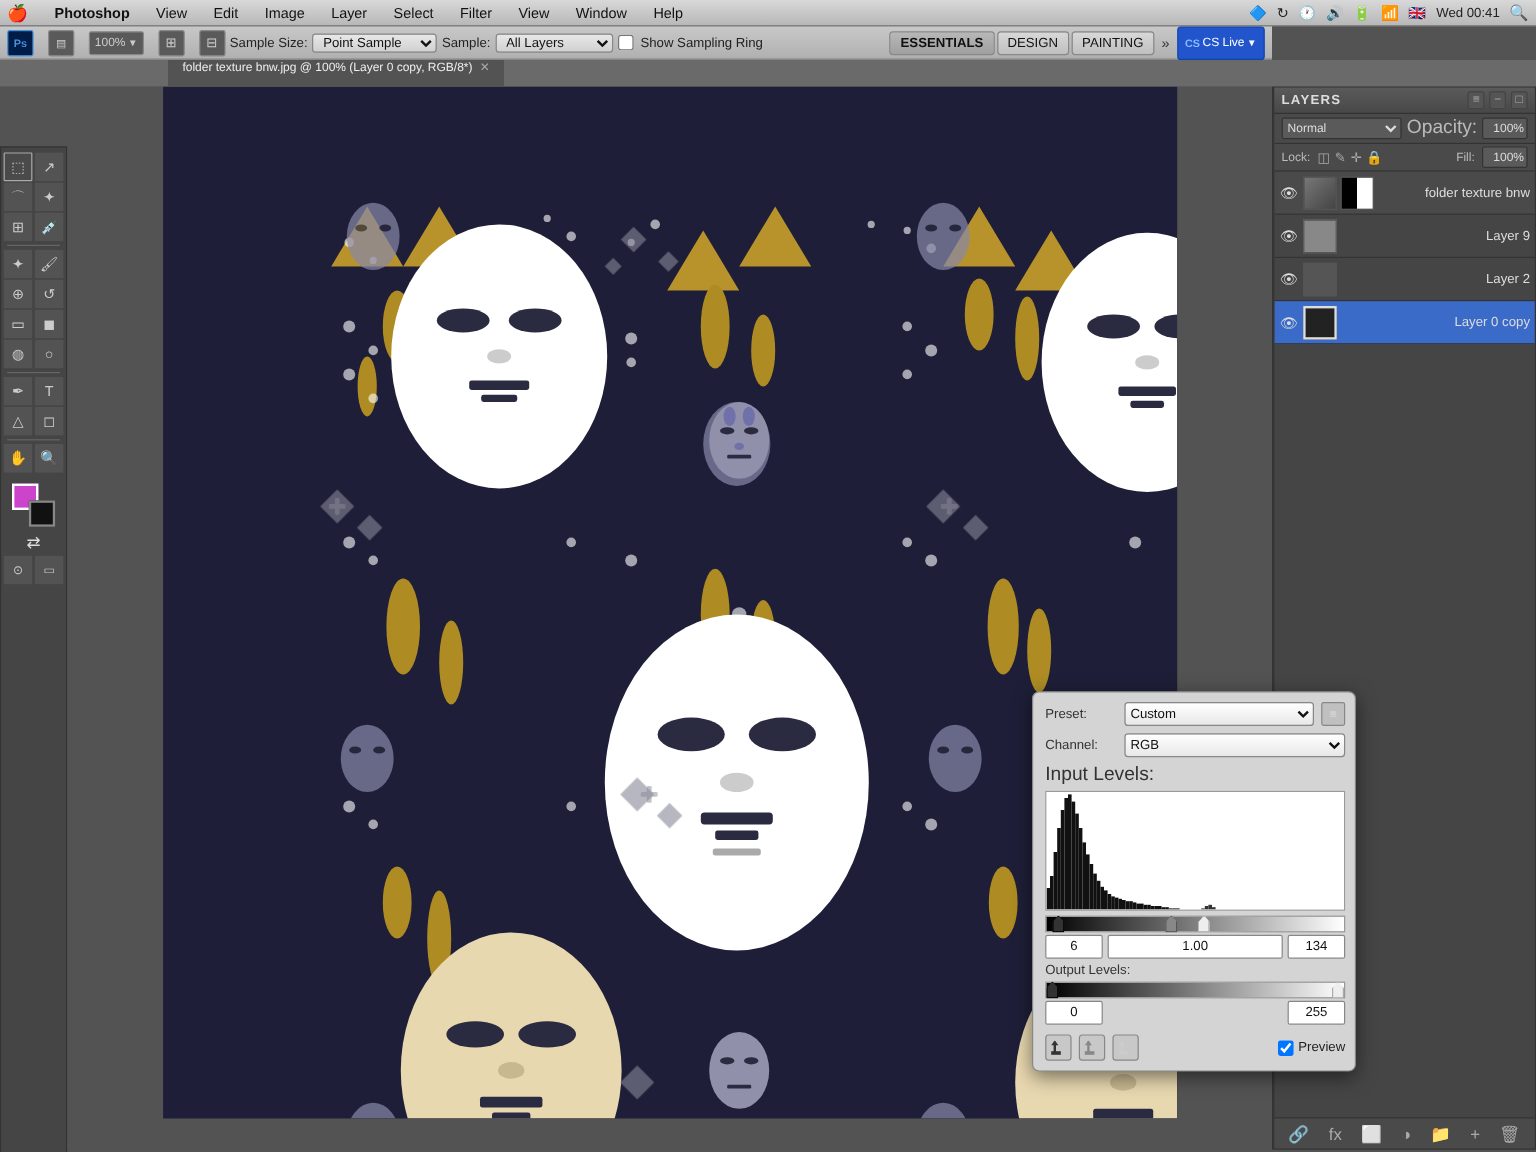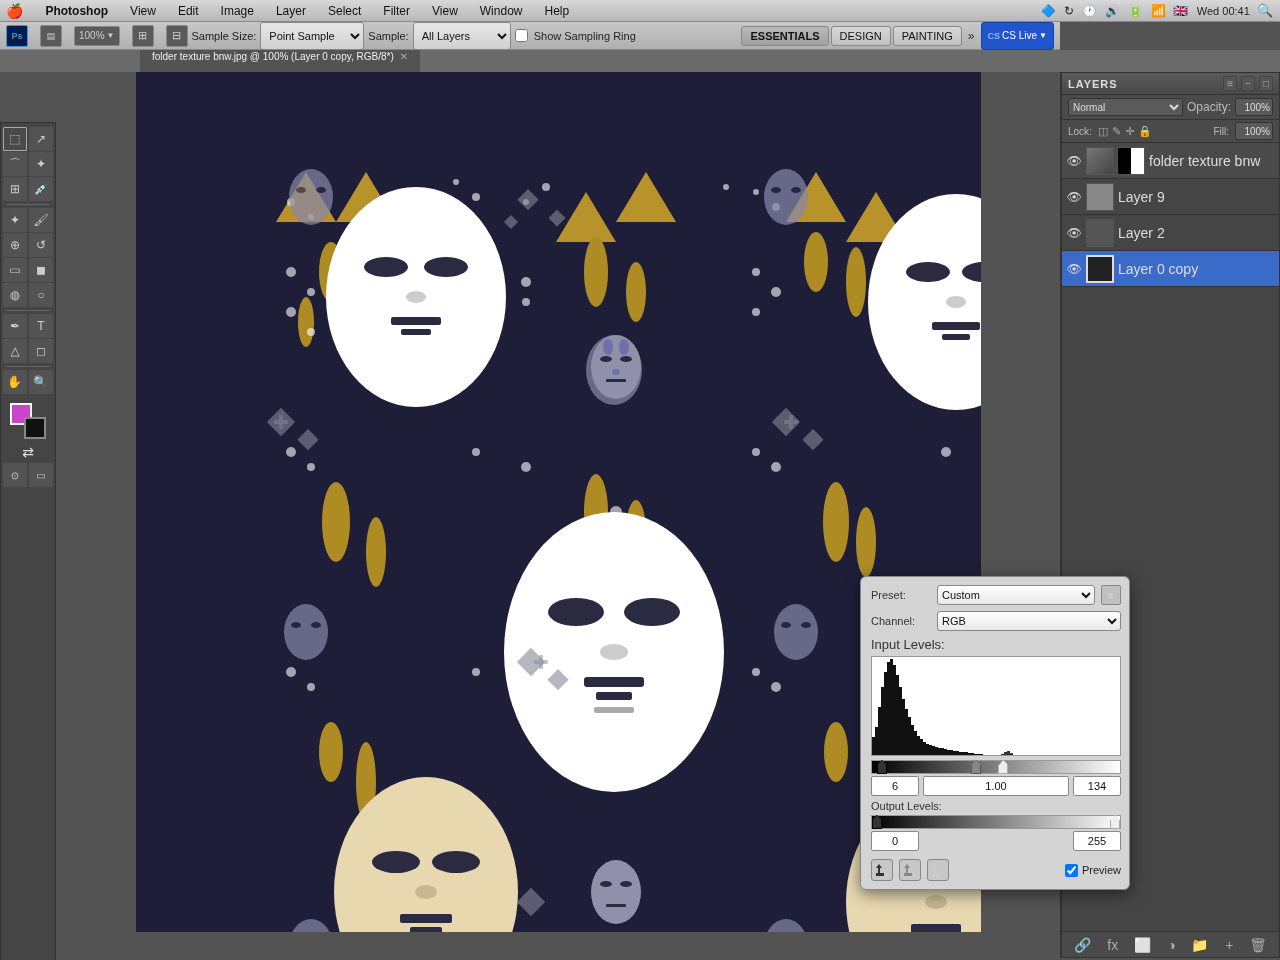--- a/index.html
+++ b/index.html
@@ -9,21 +9,21 @@
     #menubar {
       width: 100%; height: 22px; background: linear-gradient(to bottom, #d8d8d8, #b8b8b8);
       display: flex; align-items: center; padding: 0 6px; gap: 14px; color: #111;
       border-bottom: 1px solid #888;
     }
     .apple-logo { font-size: 14px; margin-right: 4px; }
     .menu-item { font-size: 12px; font-weight: 500; cursor: default; padding: 2px 4px; }
     .menubar-right { margin-left: auto; display: flex; align-items: center; gap: 8px; font-size: 11px; color: #222; }
     .options-label { font-size: 11px; color: #222; }
     .options-select {
-      height: 28px; font-size: 11px; background: linear-gradient(to bottom, #e8e8e8, #d0d0d0);
+      height: 16px; font-size: 11px; background: linear-gradient(to bottom, #e8e8e8, #d0d0d0);
       border: 1px solid #888; border-radius: 3px; color: #111; padding: 0 4px;
     }
     .options-checkbox { margin-right: 2px; }
 
     
     #tabbar {
       width: 100%; height: 24px; background: #6a6a6a;
       display: flex; align-items: flex-end; padding: 0 140px; gap: 2px;
     }
     .tab {
@@ -61,42 +61,42 @@
     .panel-btn { font-size: 10px; color: #aaa; cursor: pointer; padding: 1px 3px; background: #555; border: 1px solid #444; border-radius: 2px; }
 
     .layer-controls-row {
       padding: 3px 6px; display: flex; align-items: center; gap: 4px;
       background: #4a4a4a; border-bottom: 1px solid #333;
     }
     .blend-select {
       flex: 1; height: 18px; font-size: 10px; background: #5a5a5a;
       border: 1px solid #333; color: #ddd; border-radius: 2px;
     }
-    .opacity-label { font-size: 12px; color: #bbb; }
+    .opacity-label { font-size: 16px; color: #bbb; }
     .opacity-input { width: 38px; height: 18px; font-size: 10px; background: #5a5a5a; border: 1px solid #333; color: #ddd; text-align: right; border-radius: 2px; padding-right: 2px; }
 
     .lock-row {
       padding: 2px 6px; display: flex; align-items: center; gap: 6px;
       background: #4a4a4a; border-bottom: 1px solid #333;
     }
     .lock-label { font-size: 10px; color: #bbb; }
     .lock-icons { display: flex; gap: 4px; }
     .lock-icon { font-size: 11px; color: #aaa; cursor: pointer; }
     .fill-label { font-size: 10px; color: #bbb; margin-left: auto; }
     .fill-input { width: 38px; height: 18px; font-size: 10px; background: #5a5a5a; border: 1px solid #333; color: #ddd; text-align: right; border-radius: 2px; padding-right: 2px; }
 
     .layer-list { overflow-y: auto; }
     .layer-item {
       display: flex; align-items: center; padding: 2px 4px; height: 36px;
       border-bottom: 1px solid #333; cursor: pointer; gap: 4px;
     }
     .layer-item.active { background: #3a6bc8; }
     .layer-eye { width: 16px; height: 16px; display: flex; align-items: center; justify-content: center; font-size: 12px; cursor: pointer; }
     .layer-thumb { width: 28px; height: 28px; background: #888; border: 1px solid #555; flex-shrink: 0; }
-    .layer-name { font-size: 14px; color: #ddd; flex: 1; overflow: hidden; white-space: nowrap; text-overflow: ellipsis; }
+    .layer-name { font-size: 11px; color: #ddd; flex: 1; overflow: hidden; white-space: nowrap; text-overflow: ellipsis; text-align: right; }
 
     
     .layer-thumb.folder { background: linear-gradient(135deg, #888, #555); }
     .layer-thumb.bnw { background: linear-gradient(to right, #000 50%, #fff 50%); }
     .layer-thumb.dark { background: #111; }
 
     
     #levels-dialog {
       position: fixed; left: 860px; top: 576px;
       width: 270px; background: #d4d4d4; border: 1px solid #888;
@@ -625,21 +625,21 @@
       <div class="dialog-row">
         <span class="dialog-label">Channel:</span>
         <select class="dialog-select">
           <option>RGB</option>
           <option>Red</option>
           <option>Green</option>
           <option>Blue</option>
         </select>
       </div>
 
-      <div style="font-size:13px;color:#333;margin-bottom:3px;">Input Levels:</div>
+      <div style="font-size:16px;color:#333;margin-bottom:3px;">Input Levels:</div>
 
       <div class="histogram-area">
         <svg width="100%" height="100%" xmlns="http://www.w3.org/2000/svg">
 
           <rect x="0" y="80" width="3" height="20" fill="#111"></rect>
           <rect x="3" y="70" width="3" height="30" fill="#111"></rect>
           <rect x="6" y="50" width="3" height="50" fill="#111"></rect>
           <rect x="9" y="30" width="3" height="70" fill="#111"></rect>
           <rect x="12" y="15" width="3" height="85" fill="#111"></rect>
           <rect x="15" y="5" width="3" height="95" fill="#111"></rect>

